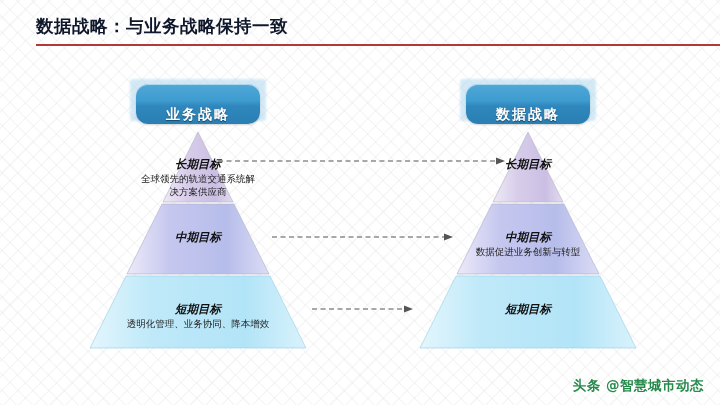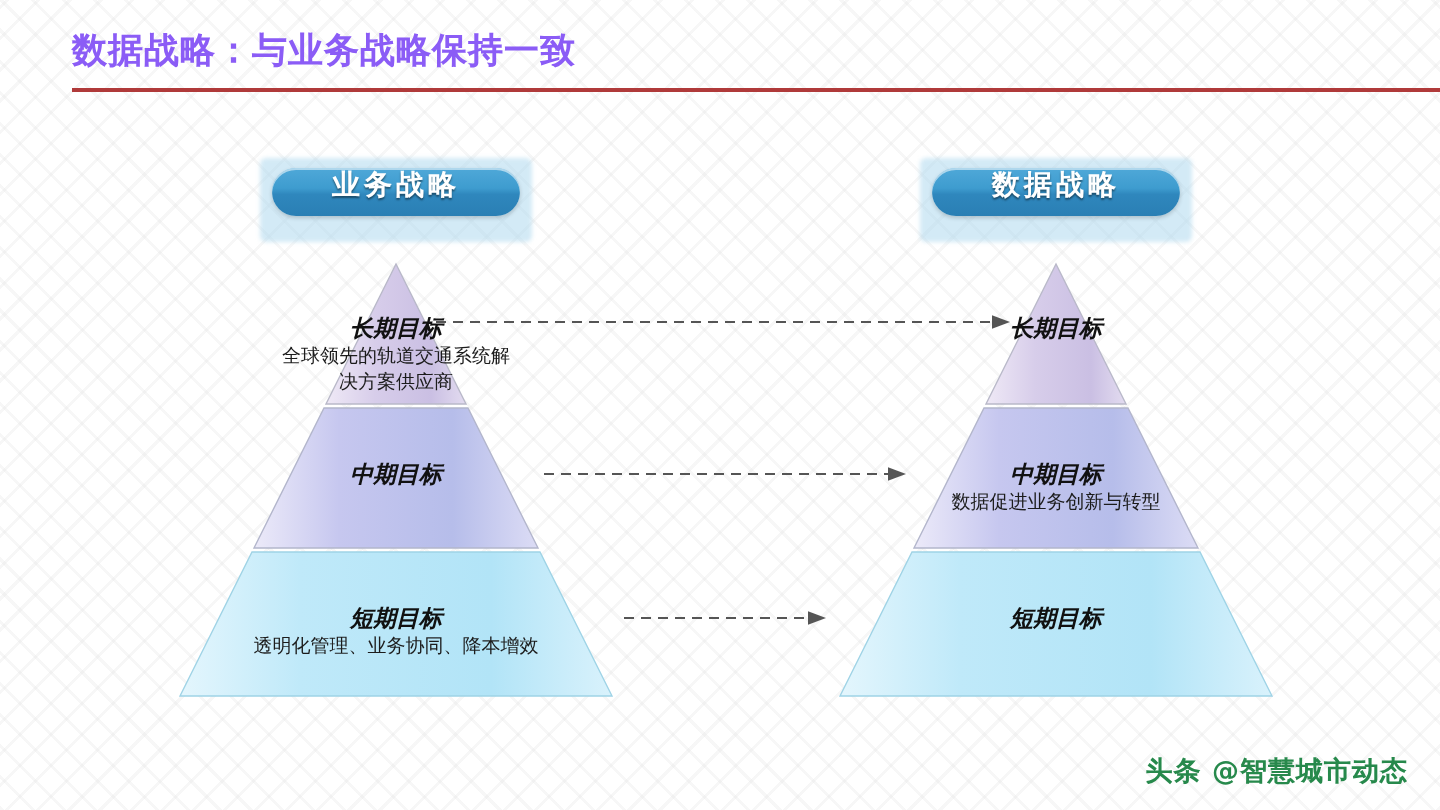--- a/index.html
+++ b/index.html
@@ -42,21 +42,21 @@
   
   #title-block {
     position: absolute;
     left: 36px;
     top: 16px;
     width: 648px;
   }
   #page-title {
     font-size: 17.5px;
     font-weight: bold;
-    color: #8b5cf6;
+    color: #0f172a;
     letter-spacing: 0.5px;
     line-height: 1.2;
     white-space: nowrap;
   }
   #title-rule {
     margin-top: 7px;
     width: 704px;
     max-width: 704px;
     height: 1.6px;
     background: #b03a3a;
@@ -80,26 +80,26 @@
     height: 42px;
     background: rgba(175, 216, 238, 0.55);
     border-radius: 3px;
     filter: blur(1px);
   }
   .banner {
     position: absolute;
     left: 0;
     top: 0;
     width: 124px;
-    height: 24px;
+    height: 40px;
     border-radius: 12px;
     background: linear-gradient(to bottom, #4fa8d8 0%, #3e9ccf 42%, #2f87bd 55%, #2a7fb4 100%);
     box-shadow: inset 0 1px 0 rgba(255,255,255,0.55), 0 1px 2px rgba(0,0,0,0.18);
     display: flex;
-    align-items: flex-start;
+    align-items: flex-end;
     justify-content: center;
   }
   .banner-label {
     font-size: 14px;
     font-weight: bold;
     color: #ffffff;
     letter-spacing: 2px;
     text-shadow: 0 1px 1px rgba(0,0,0,0.45);
     white-space: nowrap;
   }

